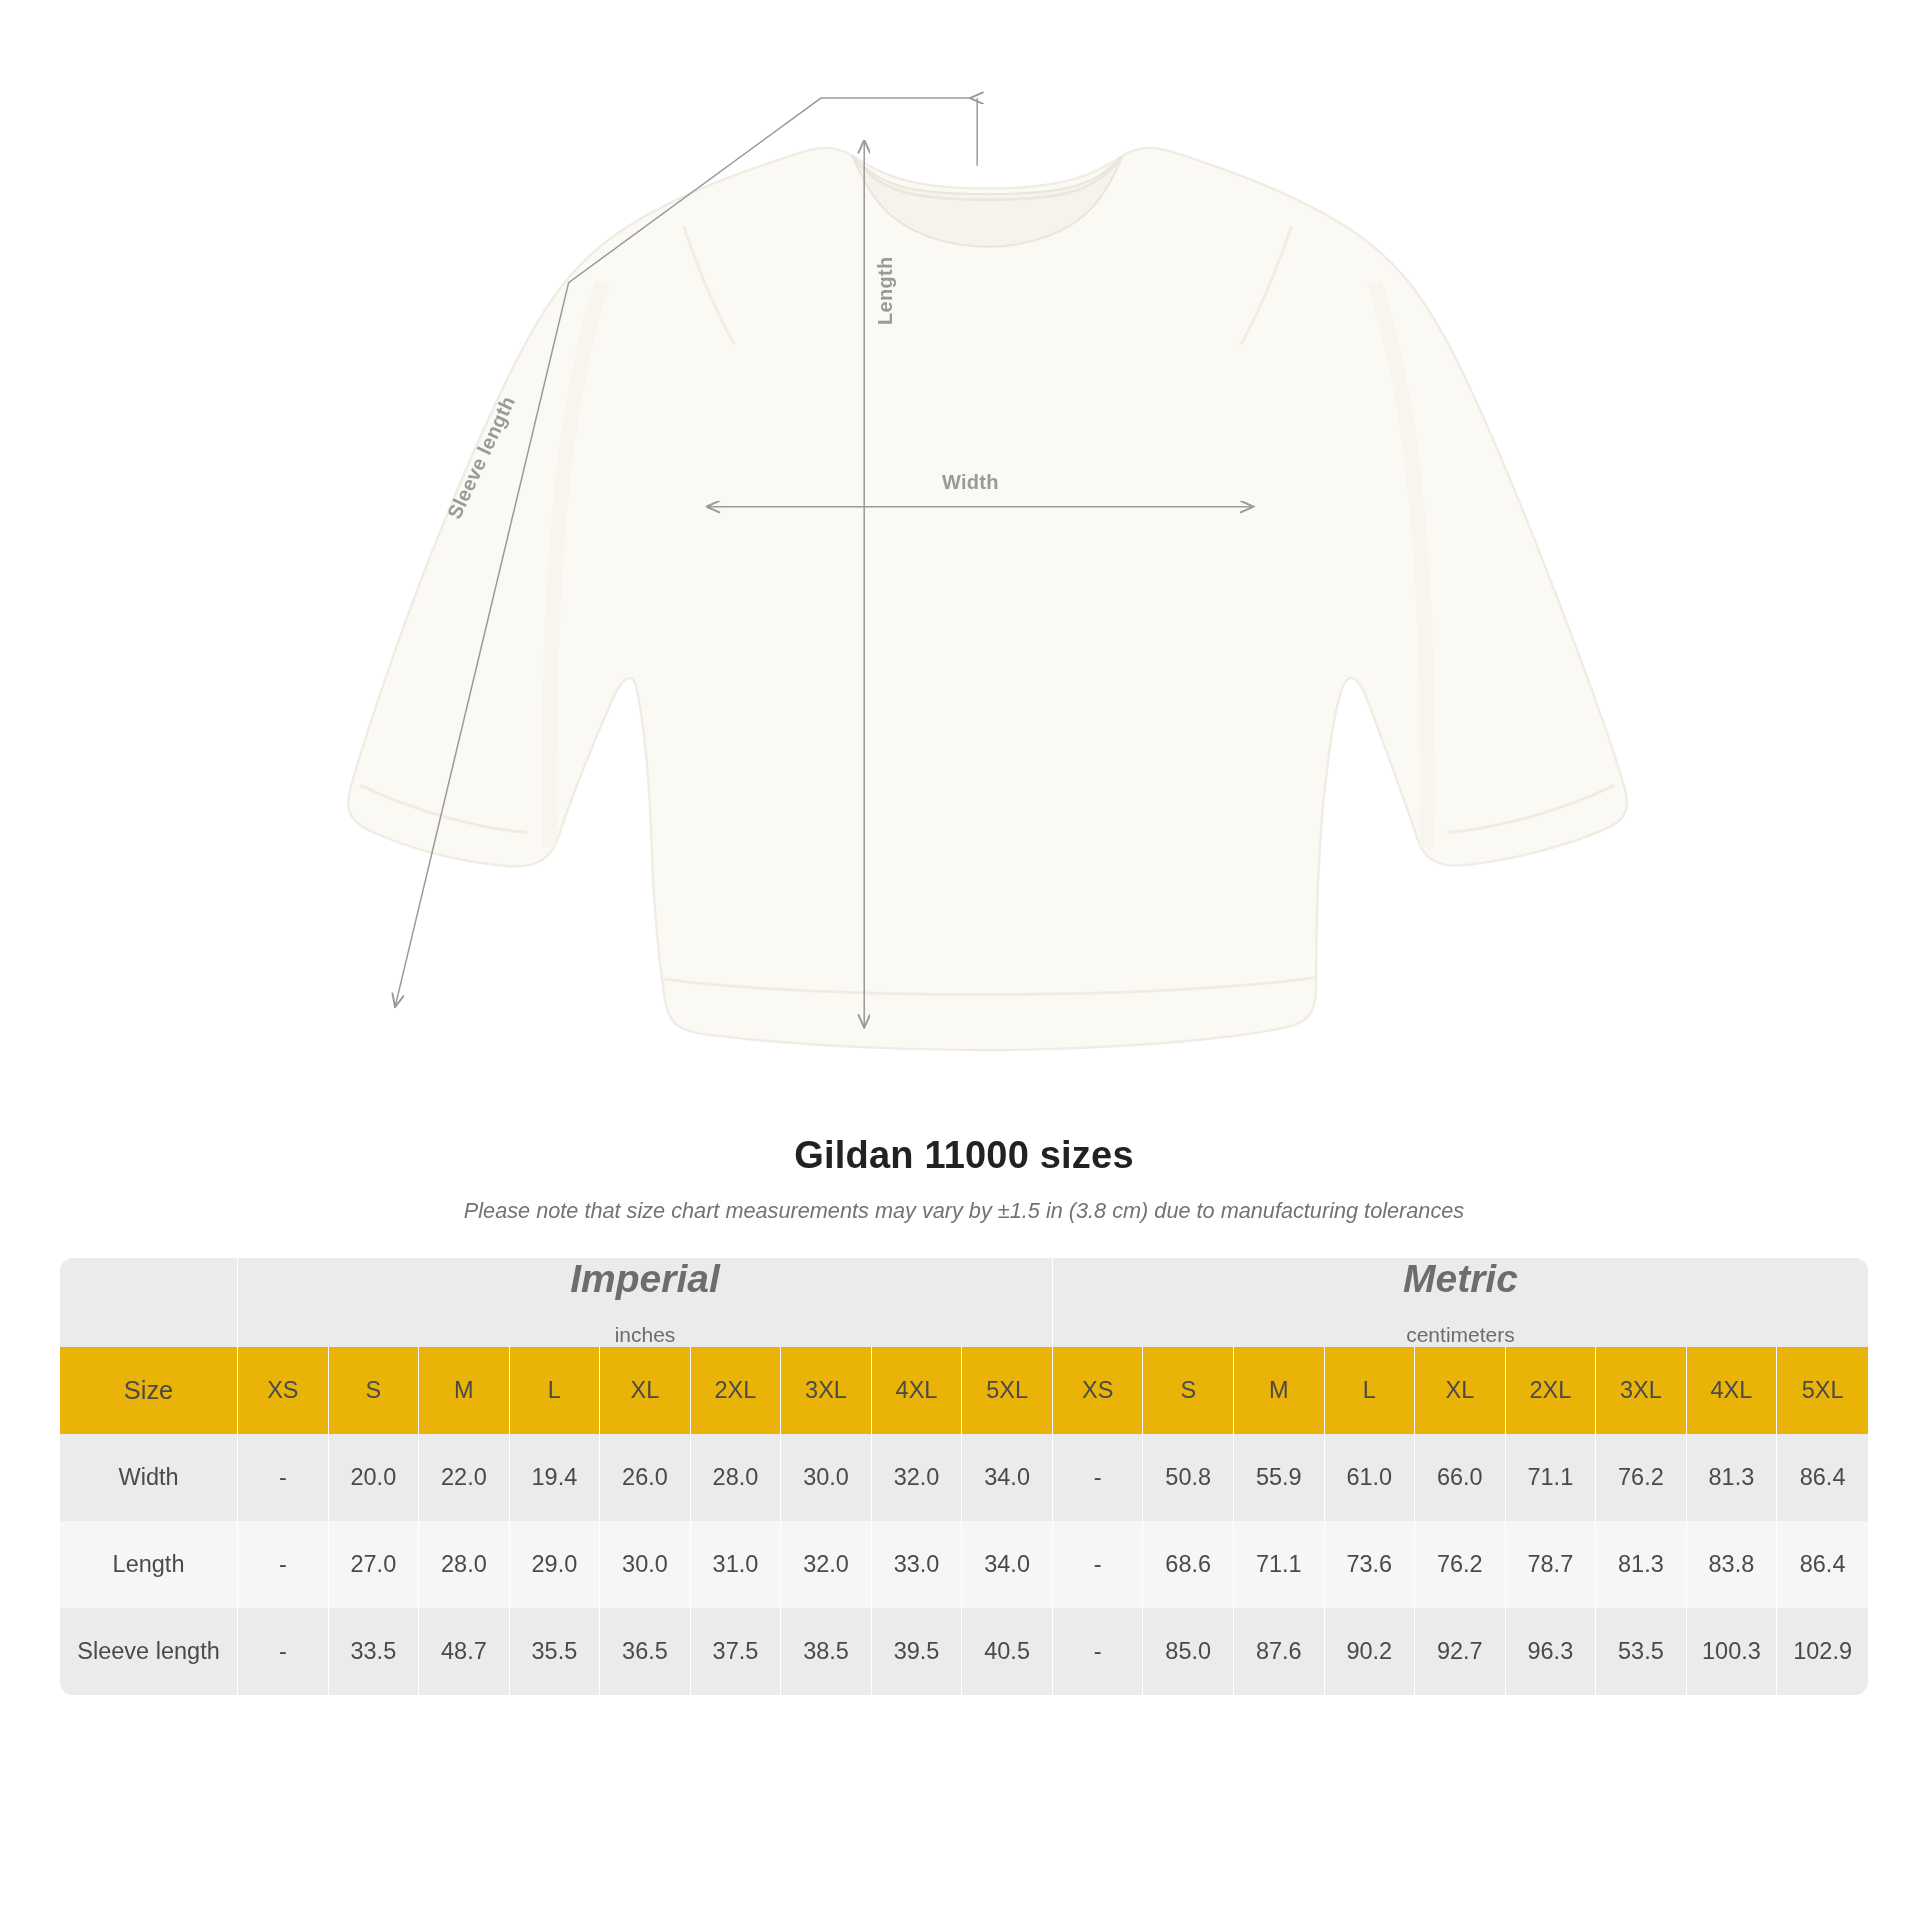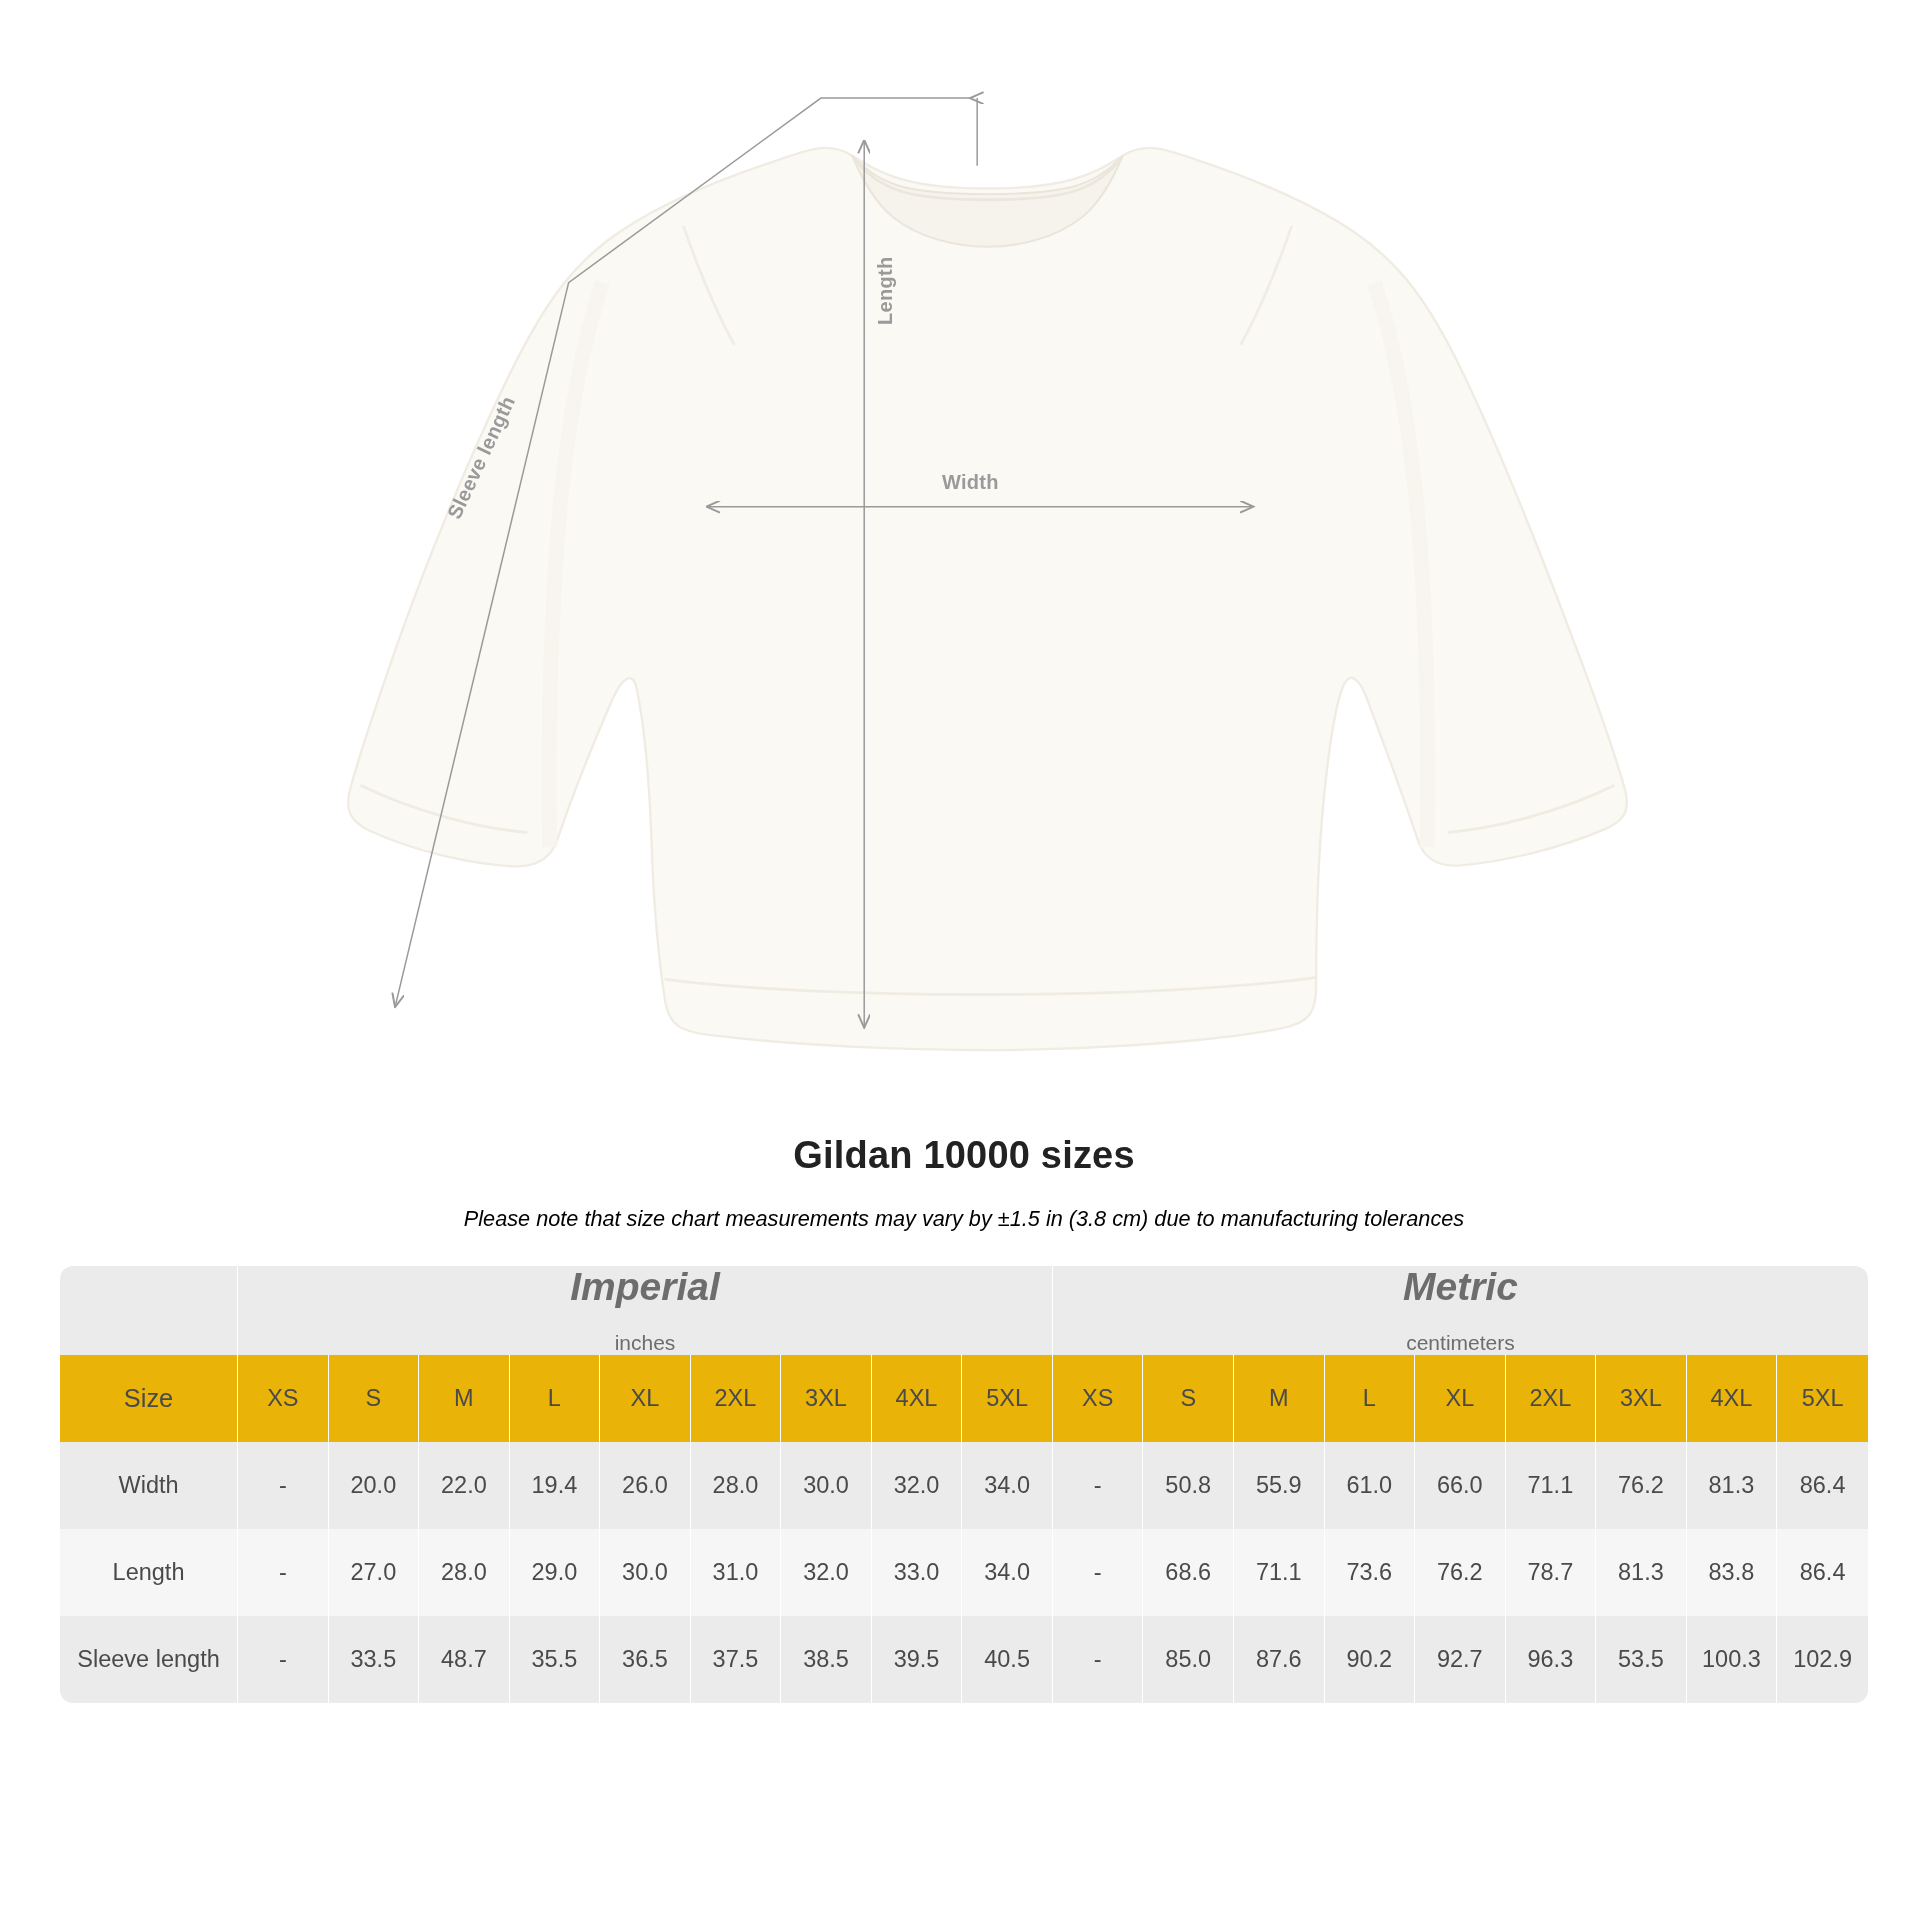--- a/index.html
+++ b/index.html
@@ -68,22 +68,22 @@
   .chart-title {
     font-size: 38px;
     font-weight: bold;
     color: #222222;
     margin: 0;
     letter-spacing: 0.2px;
   }
   .chart-note {
     font-size: 21.7px;
     font-style: italic;
-    color: #000000;
-    margin-top: 29px;
+    color: #737373;
+    margin-top: 21px;
   }
 
   
   .table-wrap {
     margin: 34px auto 0 auto;
     width: 1808px;
   }
   table.size-table {
     width: 100%;
     border-collapse: separate;
@@ -228,21 +228,21 @@
         <path d="M1032,104 L872,104 L604,300 L420,1068" marker-start="url(#arrowEnd)" marker-end="url(#arrowEnd)"></path>
       </g>
     </svg>
 
     <div class="dim-label length-label">Length</div>
     <div class="dim-label width-label">Width</div>
     <div class="dim-label sleeve-label">Sleeve length</div>
   </div>
 
   <div class="title-block">
-    <div class="chart-title">Gildan 10000 sizes</div>
+    <div class="chart-title">Gildan 11000 sizes</div>
     <div class="chart-note">Please note that size chart measurements may vary by ±1.5 in (3.8 cm) due to manufacturing tolerances</div>
   </div>
 
   <div class="table-wrap">
     <table class="size-table">
       <colgroup>
         <col class="col-name">
         <col class="col-val">
           <col class="col-val">
           <col class="col-val">

